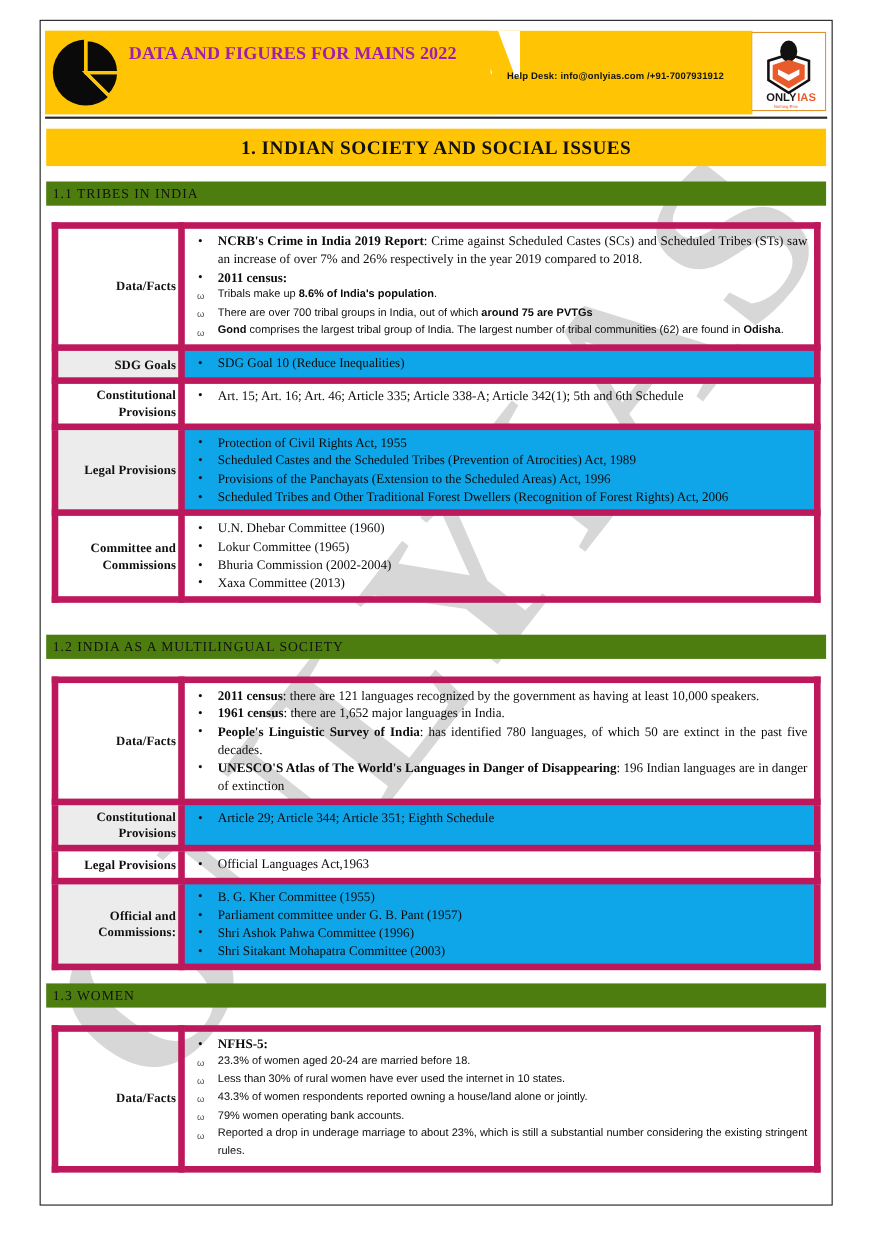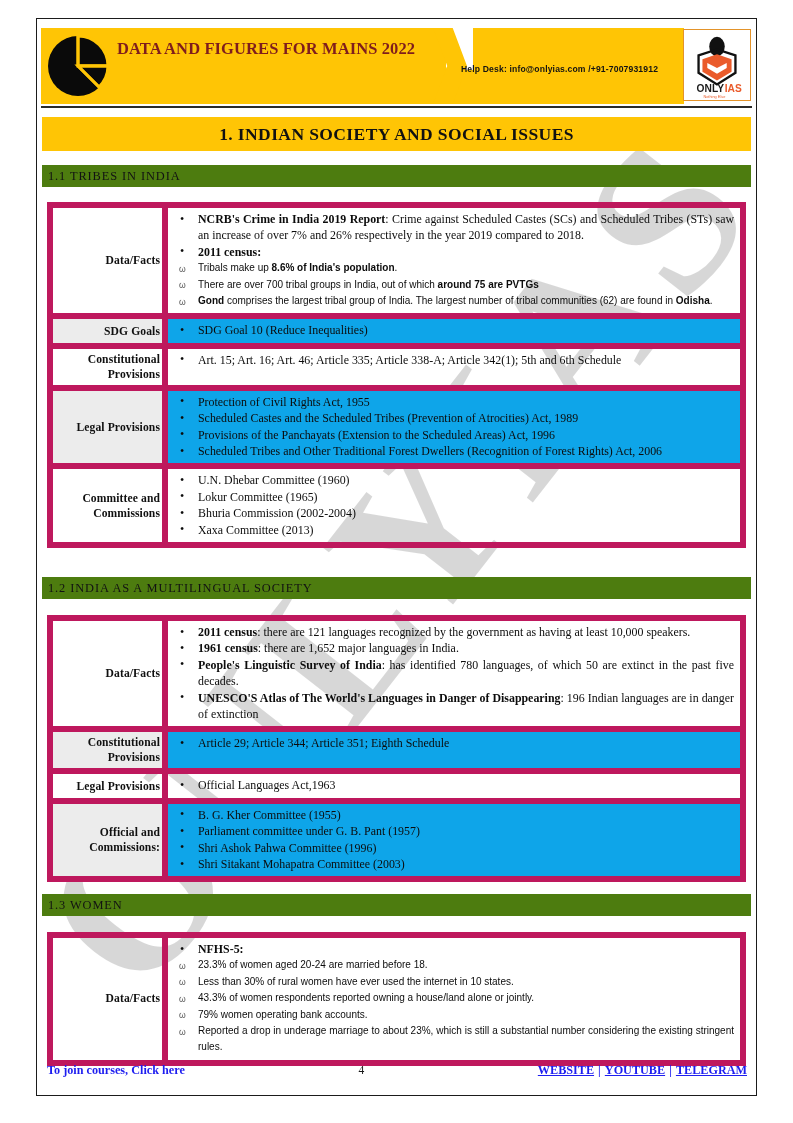--- a/index.html
+++ b/index.html
@@ -95,21 +95,21 @@
     width: 62px; height: 62px;
     z-index: 6;
   }
   .mast-title {
     position: absolute;
     left: 76px; top: 8px;
     width: 320px;
     font-family: "Liberation Serif", serif;
     font-size: 16.5px;
     font-weight: bold;
-    color: #7f1d1d;
+    color: #a21caf;
     letter-spacing: 0.1px;
     line-height: 26px;
     z-index: 6;
     white-space: nowrap;
   }
   .mast-helpdesk {
     position: absolute;
     left: 420px; top: 36px;
     width: 225px;
     font-family: "Liberation Sans", sans-serif;
@@ -444,19 +444,14 @@
               <li>Less than 30% of rural women have ever used the internet in 10 states.</li>
               <li>43.3% of women respondents reported owning a house/land alone or jointly.</li>
               <li>79% women operating bank accounts.</li>
               <li>Reported a drop in underage marriage to about 23%, which is still a substantial number considering the existing stringent rules.</li>
             </ul>
           </td>
         </tr>
       </tbody>
   </table>
 
-  <div id="footer">
-    <div class="f-left">To join courses, Click here</div>
-    <div class="f-center">4</div>
-    <div class="f-right"><span class="lnk">WEBSITE</span><span class="sep"> | </span><span class="lnk">YOUTUBE</span><span class="sep"> | </span><span class="lnk">TELEGRAM</span></div>
-  </div>
 
 </div>
 
 </body></html>

